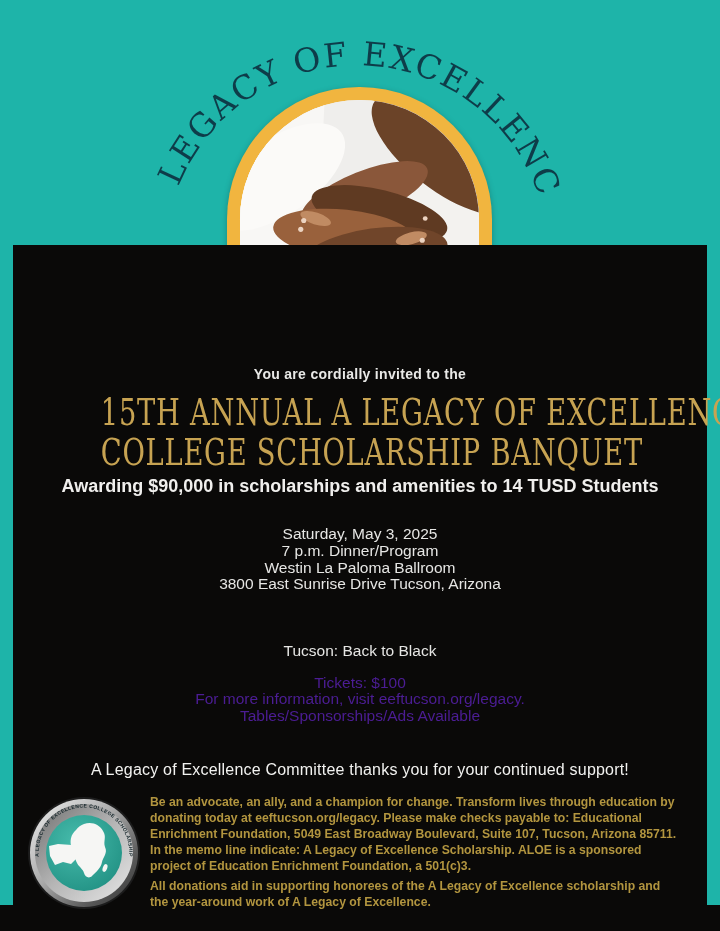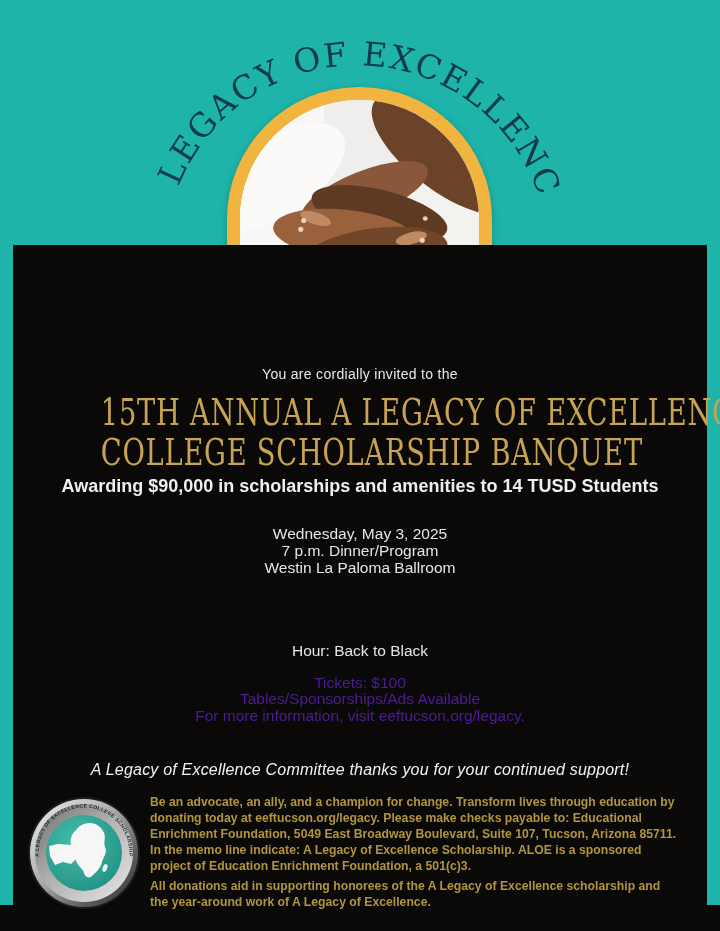--- a/index.html
+++ b/index.html
@@ -58,21 +58,21 @@
     left: 0; top: 905px;
     width: 720px; height: 26px;
     background: #0a0908;
   }
 
   .txt { position: absolute; left: 0; width: 720px; text-align: center; }
 
   .intro {
     top: 366px;
     font-size: 14px;
-    font-weight: normal;
+    font-weight: bold;
     color: #e9e9e7;
     letter-spacing: 0.3px;
   }
   .banquet-title {
     top: 392px;
     font-family: "DejaVu Serif", serif;
     font-size: 38px;
     line-height: 40px;
     color: #c7a352;
     transform: scaleX(0.72);
@@ -94,21 +94,20 @@
   }
   .theme-line { top: 642px; font-size: 15.5px; color: #e6e6e4; }
   .tickets-block {
     top: 675px;
     font-size: 15.5px;
     line-height: 16.4px;
     color: #4c1d95;
   }
   .thanks-line {
     top: 761px;
-    font-style: italic;
     font-size: 16px;
     color: #f2f2f0;
     letter-spacing: 0.2px;
   }
   .donate-block {
     position: absolute;
     left: 150px; top: 794px;
     width: 560px;
     text-align: left;
     font-size: 12.6px;
@@ -186,31 +185,32 @@
   <div class="txt intro">You are cordially invited to the</div>
 
   <div class="txt banquet-title">
     <div>15TH ANNUAL A LEGACY OF EXCELLENCE</div>
     <div>COLLEGE SCHOLARSHIP BANQUET</div>
   </div>
 
   <div class="txt award-note">Awarding $90,000 in scholarships and amenities to 14 TUSD Students</div>
 
   <div class="txt event-block">
-    <div>Wednesday, May 3, 2025</div>
+    <div>Saturday, May 3, 2025</div>
     <div>7 p.m. Dinner/Program</div>
     <div>Westin La Paloma Ballroom</div>
-  </div>
-
-  <div class="txt theme-line">Hour: Back to Black</div>
+    <div>3800 East Sunrise Drive Tucson, Arizona</div>
+  </div>
+
+  <div class="txt theme-line">Tucson: Back to Black</div>
 
   <div class="txt tickets-block">
     <div>Tickets: $100</div>
+    <div>For more information, visit eeftucson.org/legacy.</div>
     <div>Tables/Sponsorships/Ads Available</div>
-    <div>For more information, visit eeftucson.org/legacy.</div>
   </div>
 
   <div class="txt thanks-line">A Legacy of Excellence Committee thanks you for your continued support!</div>
 
   <div class="donate-block">
     <div class="line">Be an advocate, an ally, and a champion for change. Transform lives through education by</div>
     <div class="line">donating today at eeftucson.org/legacy. Please make checks payable to: Educational</div>
     <div class="line">Enrichment Foundation, 5049 East Broadway Boulevard, Suite 107, Tucson, Arizona 85711.</div>
     <div class="line">In the memo line indicate: A Legacy of Excellence Scholarship. ALOE is a sponsored</div>
     <div class="line">project of Education Enrichment Foundation, a 501(c)3.</div>

